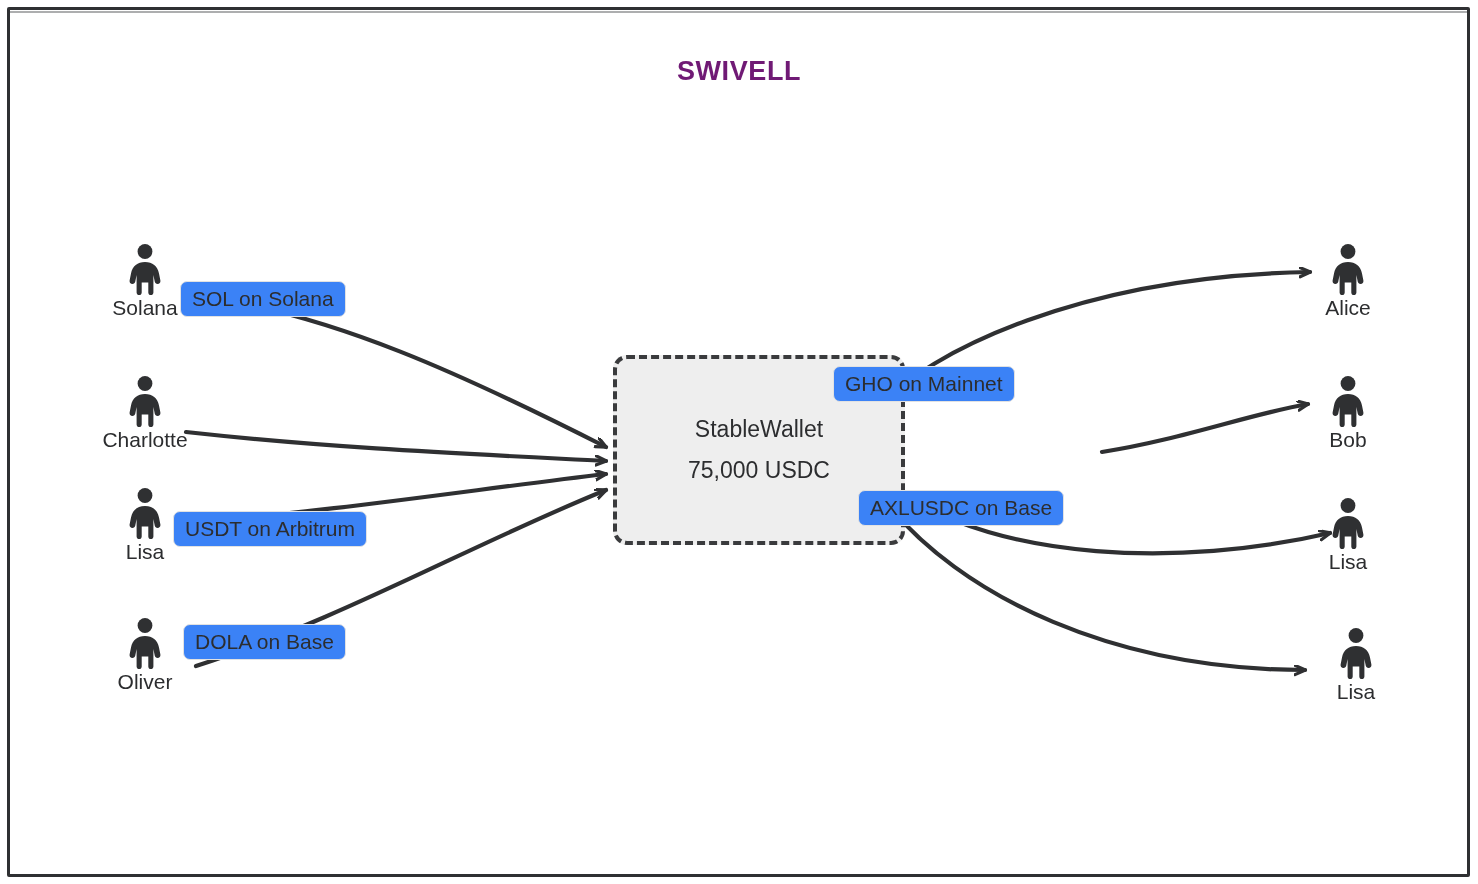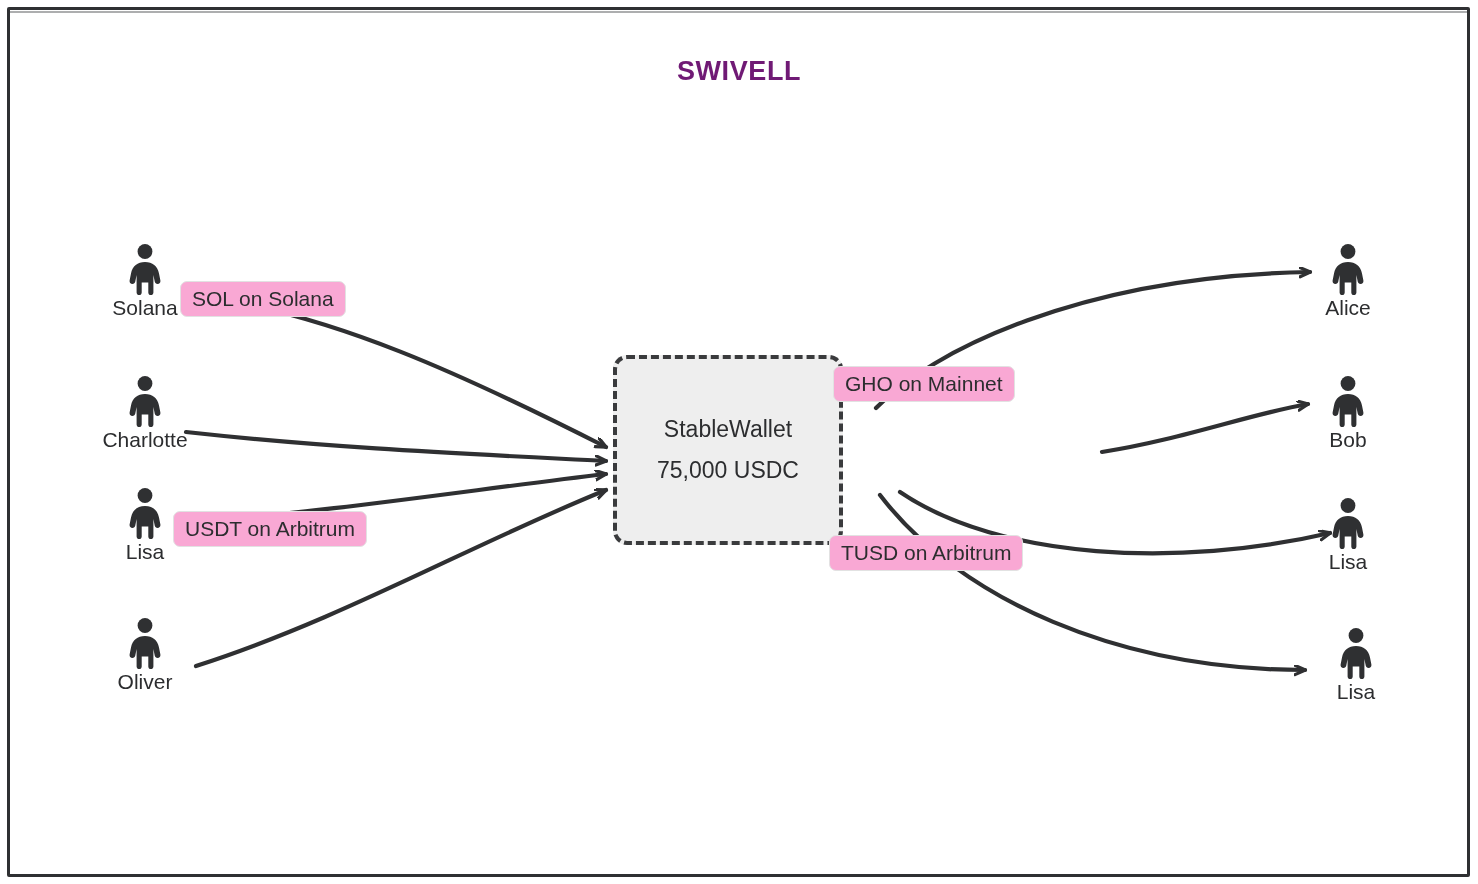--- a/index.html
+++ b/index.html
@@ -64,21 +64,21 @@
     top: 0;
     width: 1478px;
     height: 884px;
   }
 
   
   #wallet {
     position: absolute;
     left: 613px;
     top: 355px;
-    width: 230px;
+    width: 292px;
     height: 190px;
     box-sizing: border-box;
     background: #eeeeee;
     border: 4px dashed #3a3b3d;
     border-radius: 14px;
     display: flex;
     flex-direction: column;
     align-items: center;
     justify-content: center;
     gap: 18px;
@@ -103,21 +103,21 @@
     white-space: nowrap;
   }
   .pico {
     display: block;
     margin: 0 auto;
   }
 
   
   .elabel {
     position: absolute;
-    background: #f9a8d4;
+    background: #3b82f6;
     border: 1.6px solid #e2e2e2;
     border-radius: 7px;
     padding: 6px 11px 7px 11px;
     font-size: 21px;
     color: #2c2d2f;
     line-height: 1;
     white-space: nowrap;
   }
 </style>
 </head>
@@ -221,17 +221,18 @@
   <div class="person" style="left:1308px; top:627px;">
     <svg class="pico" width="42" height="52" viewBox="0 0 42 52">
       <circle cx="21" cy="8.5" r="7.4" fill="#2f3032"></circle>
       <path d="M21,19 C13.5,19 8.5,23 7,30.5 L5.6,37.5 C5.3,39.6 6.6,41 8.4,41 C9.9,41 11,40 11.3,38.6 L12.6,32 L12.6,38 L12.6,49.4 C12.6,51 13.8,52 15.2,52 C16.6,52 17.7,51 17.7,49.4 L17.7,39.5 L24.3,39.5 L24.3,49.4 C24.3,51 25.4,52 26.8,52 C28.2,52 29.4,51 29.4,49.4 L29.4,38 L29.4,32 L30.7,38.6 C31,40 32.1,41 33.6,41 C35.4,41 36.7,39.6 36.4,37.5 L35,30.5 C33.5,23 28.5,19 21,19 Z" fill="#2f3032"></path>
     </svg>
     <div class="pname">Lisa</div>
   </div>
 
   <div class="elabel" style="left:180px; top:281px;">SOL on Solana</div>
   <div class="elabel" style="left:173px; top:511px;">USDT on Arbitrum</div>
+  <div class="elabel" style="left:183px; top:624px;">DOLA on Base</div>
 
   <div class="elabel" style="left:833px; top:350px;margin-top:16px;">GHO on Mainnet</div>
-  <div class="elabel" style="left:829px; top:535px;">TUSD on Arbitrum</div>
+  <div class="elabel" style="left:858px; top:490px;">AXLUSDC on Base</div>
 
 </div>
 
 </body></html>

